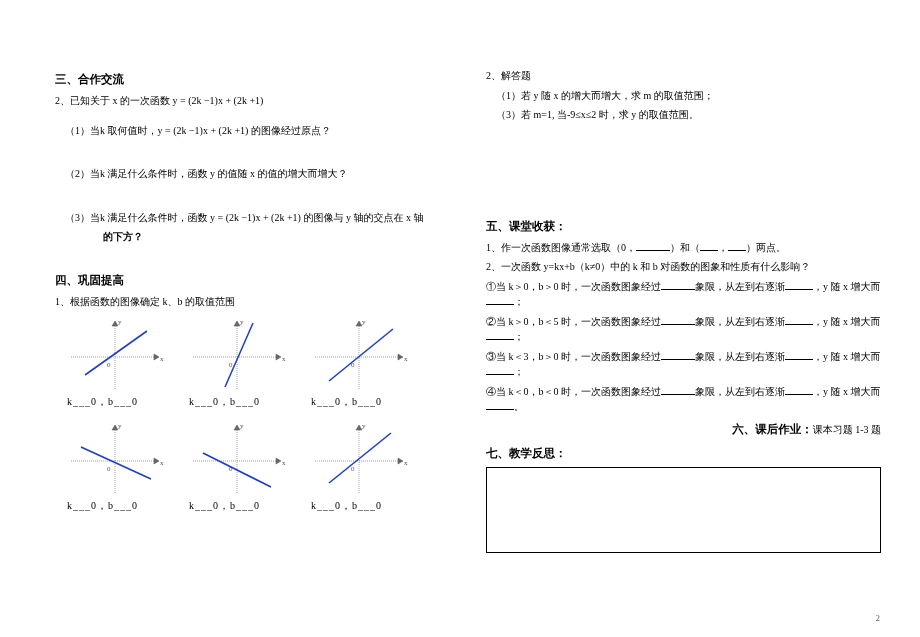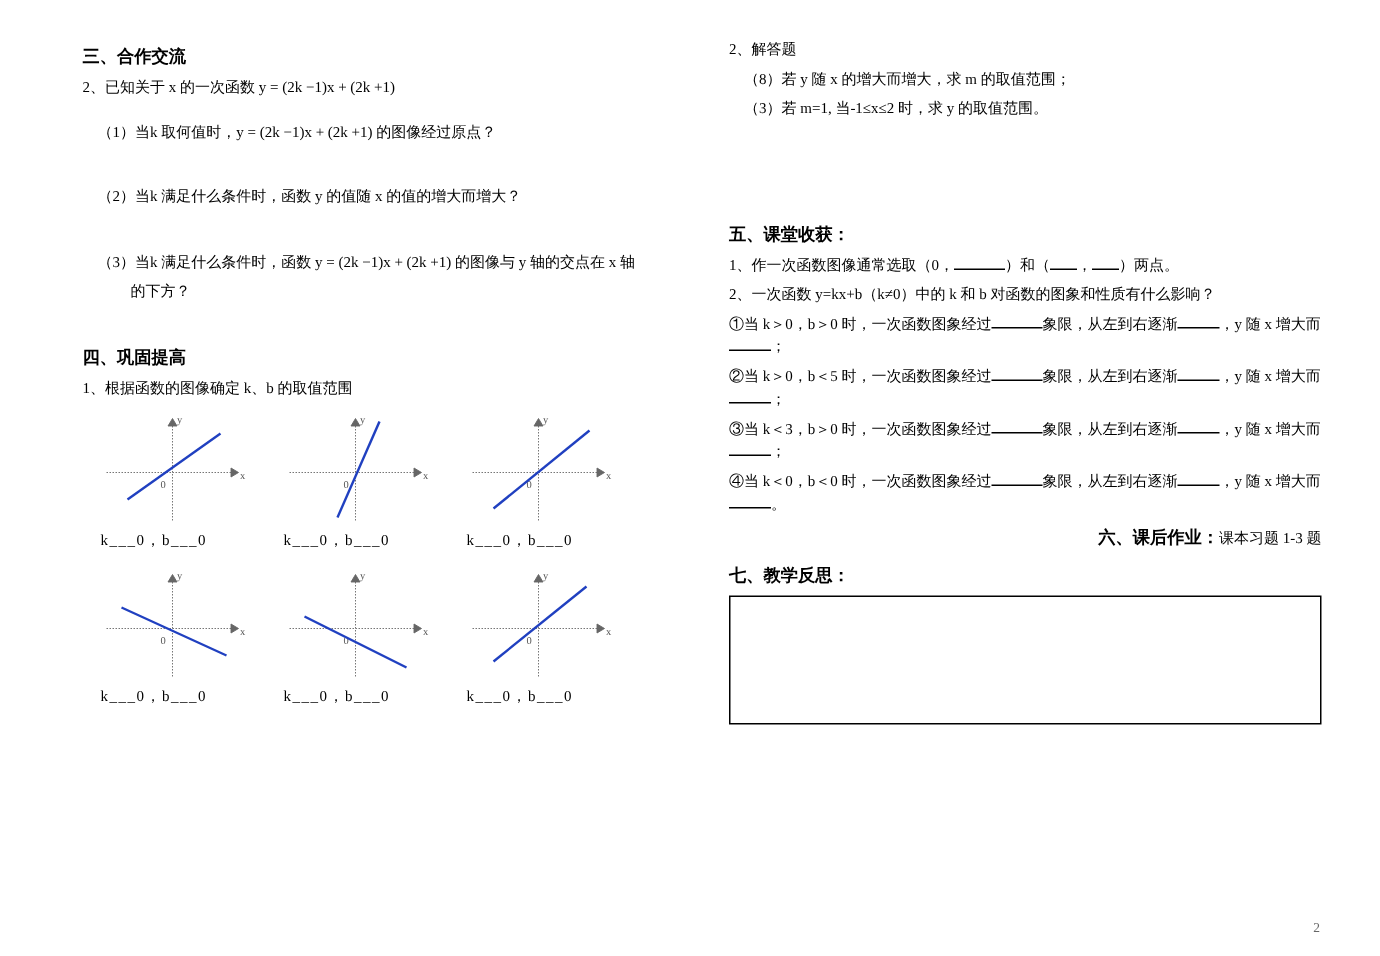--- a/index.html
+++ b/index.html
@@ -1,17 +1,17 @@
 <!DOCTYPE html>
 <html><head>
 <meta charset="utf-8">
 <style>
   * { margin:0; padding:0; box-sizing:border-box; }
   body { width:920px; height:637px; background:#fff; font-family:"SimSun","宋体",serif; font-size:10px; color:#000; position:relative; }
-  .page { display:flex; padding:22px 30px 20px 55px; gap:31px; }
+  .page { display:flex; padding:64px 30px 20px 55px; gap:31px; }
   .col { flex:1; }
   .col-l { max-width:400px; }
   .col-r { max-width:395px; }
   .h { font-weight:bold; font-size:11.5px; margin:8px 0 6px 0; }
   .p { margin:4px 0; line-height:1.55; font-size:10px; }
   .sub { margin-left:10px; }
   .gap { margin-top:28px; }
   .gap-sm { margin-top:14px; }
   .blank { display:inline-block; border-bottom:1px solid #000; min-width:28px; height:10px; vertical-align:baseline; }
   .blank-s { min-width:18px; }
@@ -30,21 +30,21 @@
 </head>
 <body>
 
 <div class="page">
   <div class="col col-l">
     <div class="h">三、合作交流</div>
     <div class="p">2、已知关于 x 的一次函数 y = (2k −1)x + (2k +1)</div>
     <div class="p sub gap-sm">（1）当k 取何值时，y = (2k −1)x + (2k +1) 的图像经过原点？</div>
     <div class="p sub gap">（2）当k 满足什么条件时，函数 y 的值随 x 的值的增大而增大？</div>
     <div class="p sub gap">（3）当k 满足什么条件时，函数 y = (2k −1)x + (2k +1) 的图像与 y 轴的交点在 x 轴</div>
-    <div class="p" style="margin-left:32px;">的下方？</div>
+    <div class="p" style="margin-left:48px;font-weight:bold;">的下方？</div>
 
     <div class="h gap">四、巩固提高</div>
     <div class="p">1、根据函数的图像确定 k、b 的取值范围</div>
 
     <div class="graphs">
       <div class="graph">
         <svg width="100" height="78" viewBox="0 0 100 78">
           <line class="ax" x1="4" y1="42" x2="92" y2="42"></line>
             <polygon class="ar" points="92,42 87,39 87,45"></polygon>
           <line class="ax" x1="48" y1="74" x2="48" y2="6"></line>
@@ -122,24 +122,24 @@
             <text class="lbl" x="40" y="52">0</text>
           <line class="ln" x1="18" y1="64" x2="80" y2="14"></line>
         </svg>
         <div class="cap">k___0，b___0</div>
       </div>
     </div>
   </div>
 
   <div class="col col-r">
     <div class="p">2、解答题</div>
-    <div class="p sub">（8）若 y 随 x 的增大而增大，求 m 的取值范围；</div>
-    <div class="p sub">（3）若 m=1, 当-1≤x≤2 时，求 y 的取值范围。</div>
+    <div class="p sub">（1）若 y 随 x 的增大而增大，求 m 的取值范围；</div>
+    <div class="p sub">（3）若 m=1, 当-9≤x≤2 时，求 y 的取值范围。</div>
 
-    <div class="h" style="margin-top:68px;">五、课堂收获：</div>
+    <div class="h" style="margin-top:96px;">五、课堂收获：</div>
     <div class="p">
       <span>1、作一次函数图像通常选取（0，</span><span class="blank blank-m"></span><span>）和（</span><span class="blank blank-s"></span><span>，</span><span class="blank blank-s"></span><span>）两点。</span>
     </div>
     <div class="p">2、一次函数 y=kx+b（k≠0）中的 k 和 b 对函数的图象和性质有什么影响？</div>
 
     <div class="p">
       <span>①当 k＞0，b＞0 时，一次函数图象经过</span><span class="blank blank-m"></span><span>象限，从左到右逐渐</span><span class="blank"></span><span>，y 随 x 增大而</span><span class="blank"></span><span>；</span>
     </div>
     <div class="p">
       <span>②当 k＞0，b＜5 时，一次函数图象经过</span><span class="blank blank-m"></span><span>象限，从左到右逐渐</span><span class="blank"></span><span>，y 随 x 增大而</span><span class="blank"></span><span>；</span>

